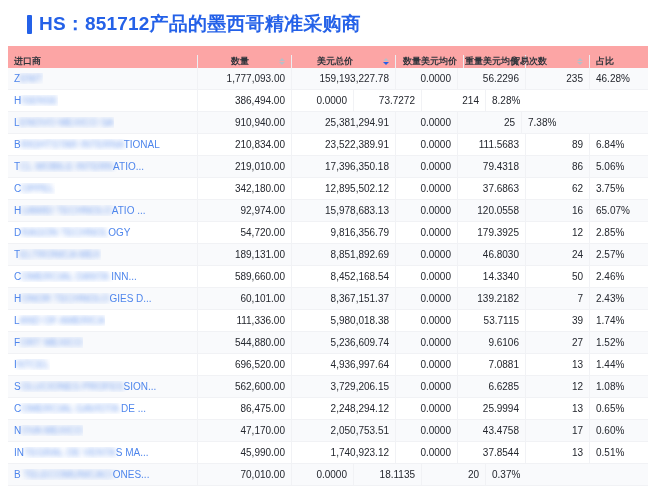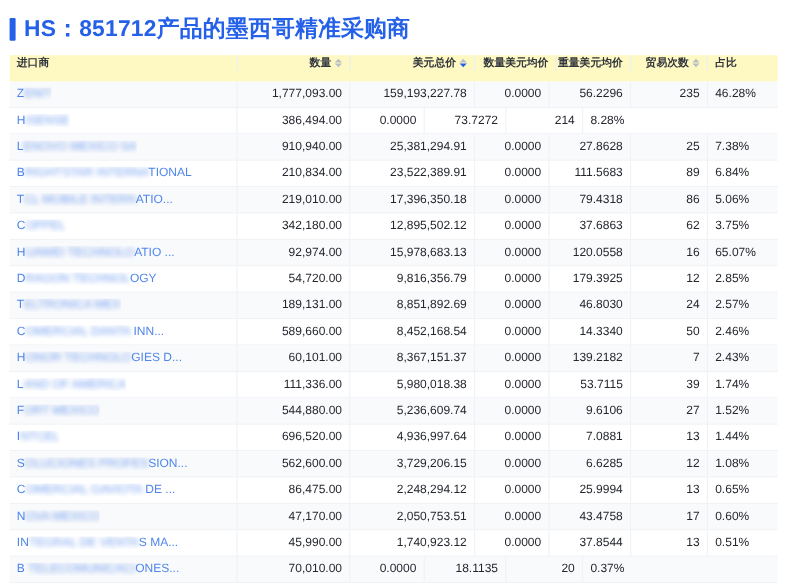--- a/index.html
+++ b/index.html
@@ -1,25 +1,25 @@
 <!DOCTYPE html>
 <html><head>
 <meta charset="utf-8">
 <style>
   html,body{margin:0;padding:0;background:#fff;}
   body{width:655px;height:486px;overflow:hidden;font-family:"Liberation Sans","DejaVu Sans",sans-serif;-webkit-font-smoothing:antialiased;}
-  .page-header{display:flex;align-items:center;padding:11px 8px 9px 8px;}
+  .page-header{display:flex;align-items:center;padding:11px 8px 9px 8px;margin-left:19px;}
   .title-accent{width:5px;height:19px;background:#2461e8;margin-right:7px;border-radius:1px;flex:none;}
   .page-title{font-size:19px;font-weight:700;color:#2461e8;white-space:nowrap;letter-spacing:.2px;}
   .table{margin:0 7px 0 8px;width:640px;}
-  .thead{display:flex;height:22px;background:#fef9c3;align-items:flex-start;}
+  .thead{display:flex;height:22px;background:#fca5a5;align-items:flex-end;}
   .th{display:flex;align-items:center;font-size:9px;font-weight:700;color:#31353c;
       padding:0 6px;box-sizing:border-box;white-space:nowrap;border-right:1px solid #eceef2;}
   .th:last-child{border-right:none;}
-  .th.right{justify-content:flex-end;}
+  .th.right{justify-content:flex-end;gap:27px;}
   .tbody{display:block;}
   .tr{display:flex;height:21px;align-items:stretch;border-bottom:1px solid #f1f2f5;background:#fff;}
   .tr:nth-child(odd){background:#f9fafc;}
   .td{display:flex;align-items:center;font-size:10px;color:#24272e;padding:0 6px;
       box-sizing:border-box;white-space:nowrap;overflow:hidden;border-right:1px solid #f1f2f5;}
   .td:last-child{border-right:none;}
   .td.num{justify-content:flex-end;font-variant-numeric:tabular-nums;}
   .c1{width:190px;flex:none;}
   .c2{width:94px;flex:none;}
   .c3{width:104px;flex:none;}
@@ -103,21 +103,20 @@
   </div>
       <div class="tr">
     <div class="td c1">
       <a class="importer-link">
         <span>L</span><span class="masked">ENOVO MEXICO SA</span><span></span>
       </a>
     </div>
     <div class="td c2 num">910,940.00</div>
     <div class="td c3 num">25,381,294.91</div>
     <div class="td c4 num">0.0000</div>
-    <div class="td c5 num">27.8628</div>
     <div class="td c6 num">25</div>
     <div class="td c7">7.38%</div>
   </div>
       <div class="tr">
     <div class="td c1">
       <a class="importer-link">
         <span>B</span><span class="masked">RIGHTSTAR INTERNA</span><span>TIONAL</span>
       </a>
     </div>
     <div class="td c2 num">210,834.00</div>

